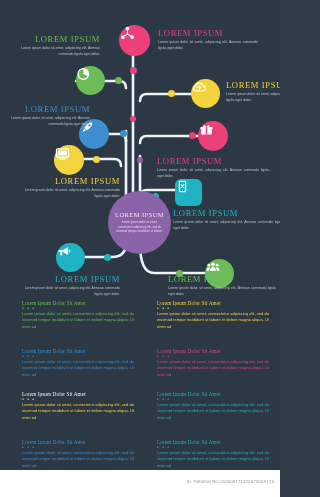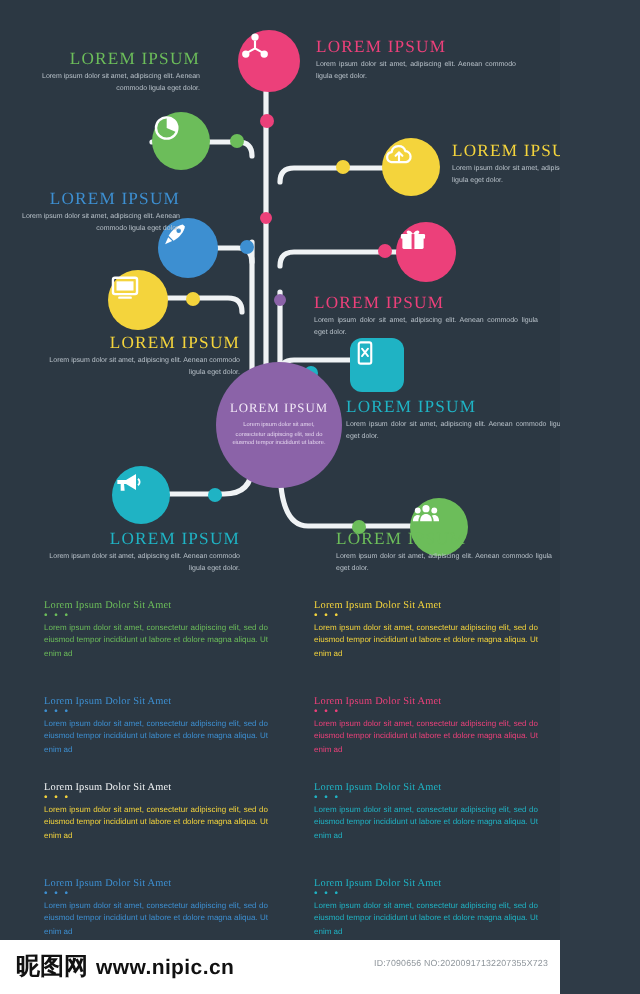--- a/index.html
+++ b/index.html
@@ -5,21 +5,21 @@
 <style>
   html,body{margin:0;padding:0;background:#2f3b47;}
   body{
     width:280px;height:497px;overflow:hidden;position:relative;
     font-family:"Liberation Sans",sans-serif;
     background:#2c3843;
   }
   #canvas{position:absolute;inset:0;width:280px;height:497px;}
 
   
-  .tree{position:absolute;left:0;top:1px;width:280px;height:295px;}
+  .tree{position:absolute;left:0;top:11px;width:280px;height:295px;}
   .tree svg{position:absolute;left:0;top:0;}
 
   .node{position:absolute;border-radius:50%;display:flex;align-items:center;
         justify-content:center;box-sizing:border-box;}
   .node.sq{border-radius:6px;}
   .node svg{display:block;}
 
   .dot{position:absolute;border-radius:50%;}
 
   .txt{position:absolute;}
@@ -272,20 +272,16 @@
 
     <div class="cell" style="left:157px;top:143px;">
       <div class="ch" style="color:#1fb3c4;">Lorem Ipsum Dolor Sit Amet</div>
       <div class="dots" style="color:#1fb3c4;">• • •</div>
       <div class="cb" style="color:#1fb3c4;">Lorem ipsum dolor sit amet, consectetur adipiscing elit, sed do eiusmod tempor incididunt ut labore et dolore magna aliqua. Ut enim ad</div>
     </div>
 
   </div>
 
   <div class="footer">
-    <div class="wm">
-      <span class="cn">昵图网</span>
-      <span class="url">www.nipic.cn</span>
-    </div>
     <div class="idtxt">ID:7090656 NO:20200917132207355X723</div>
   </div>
 
 </div>
 
 </body></html>

